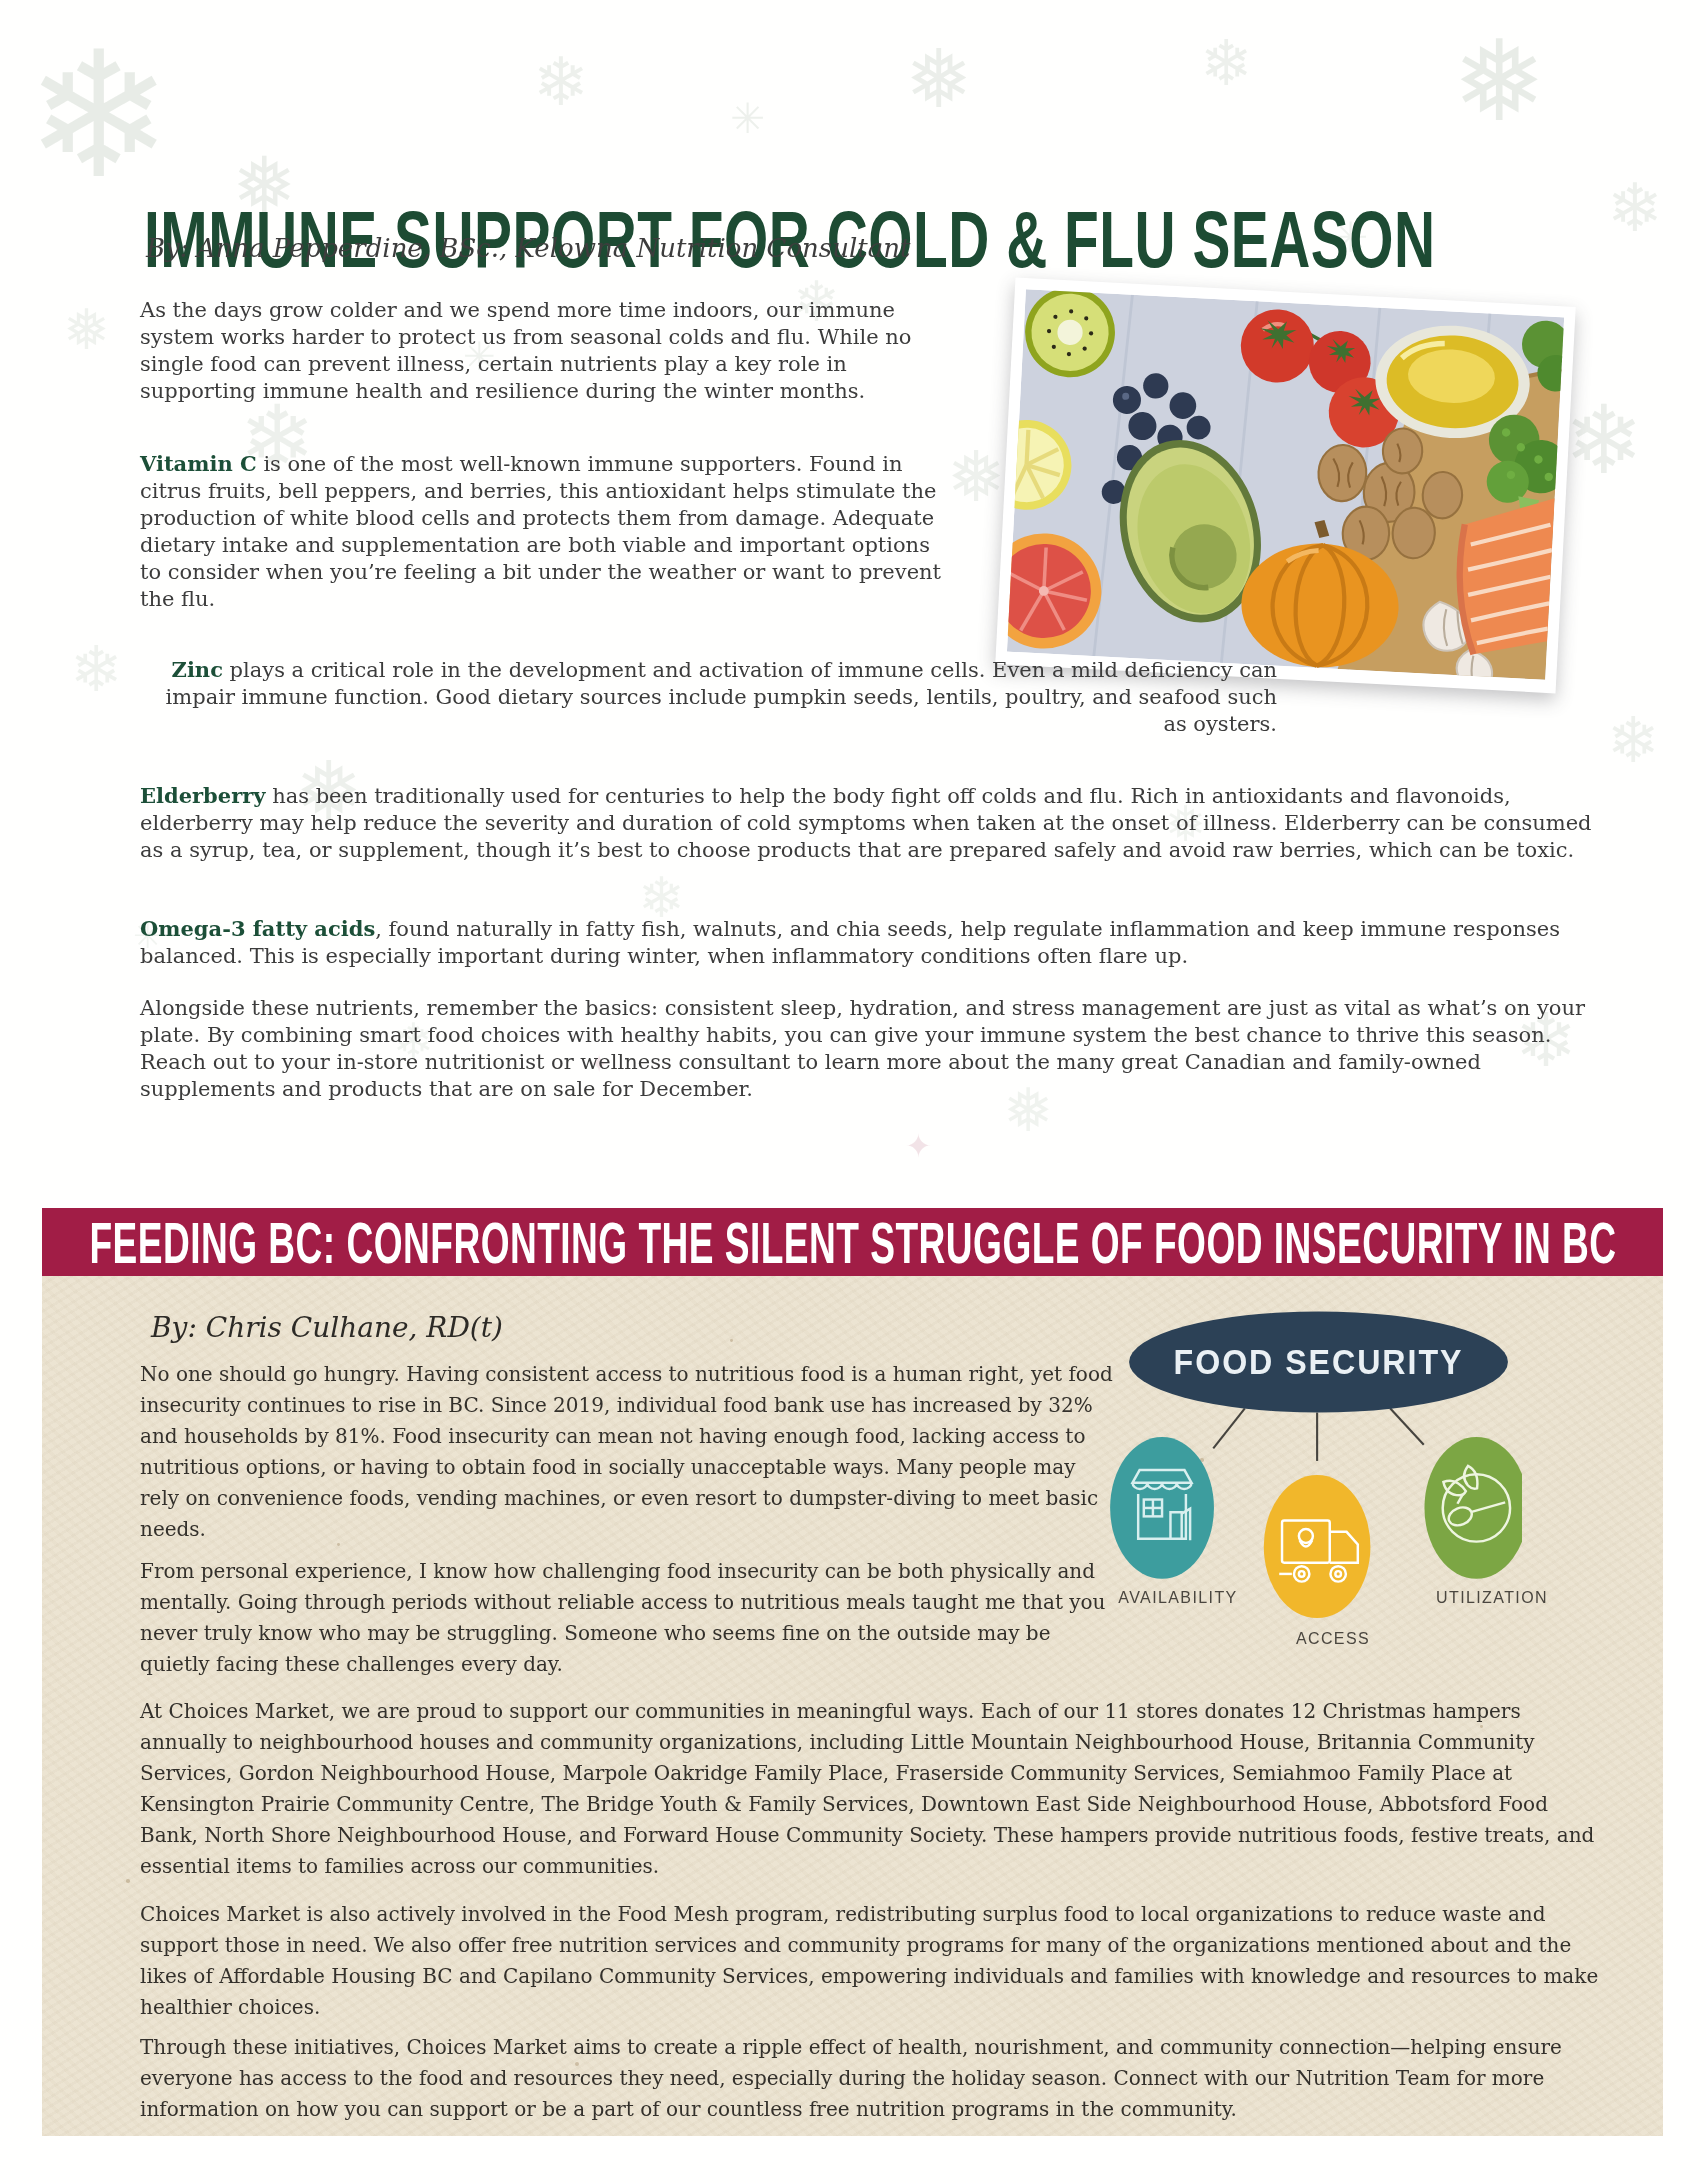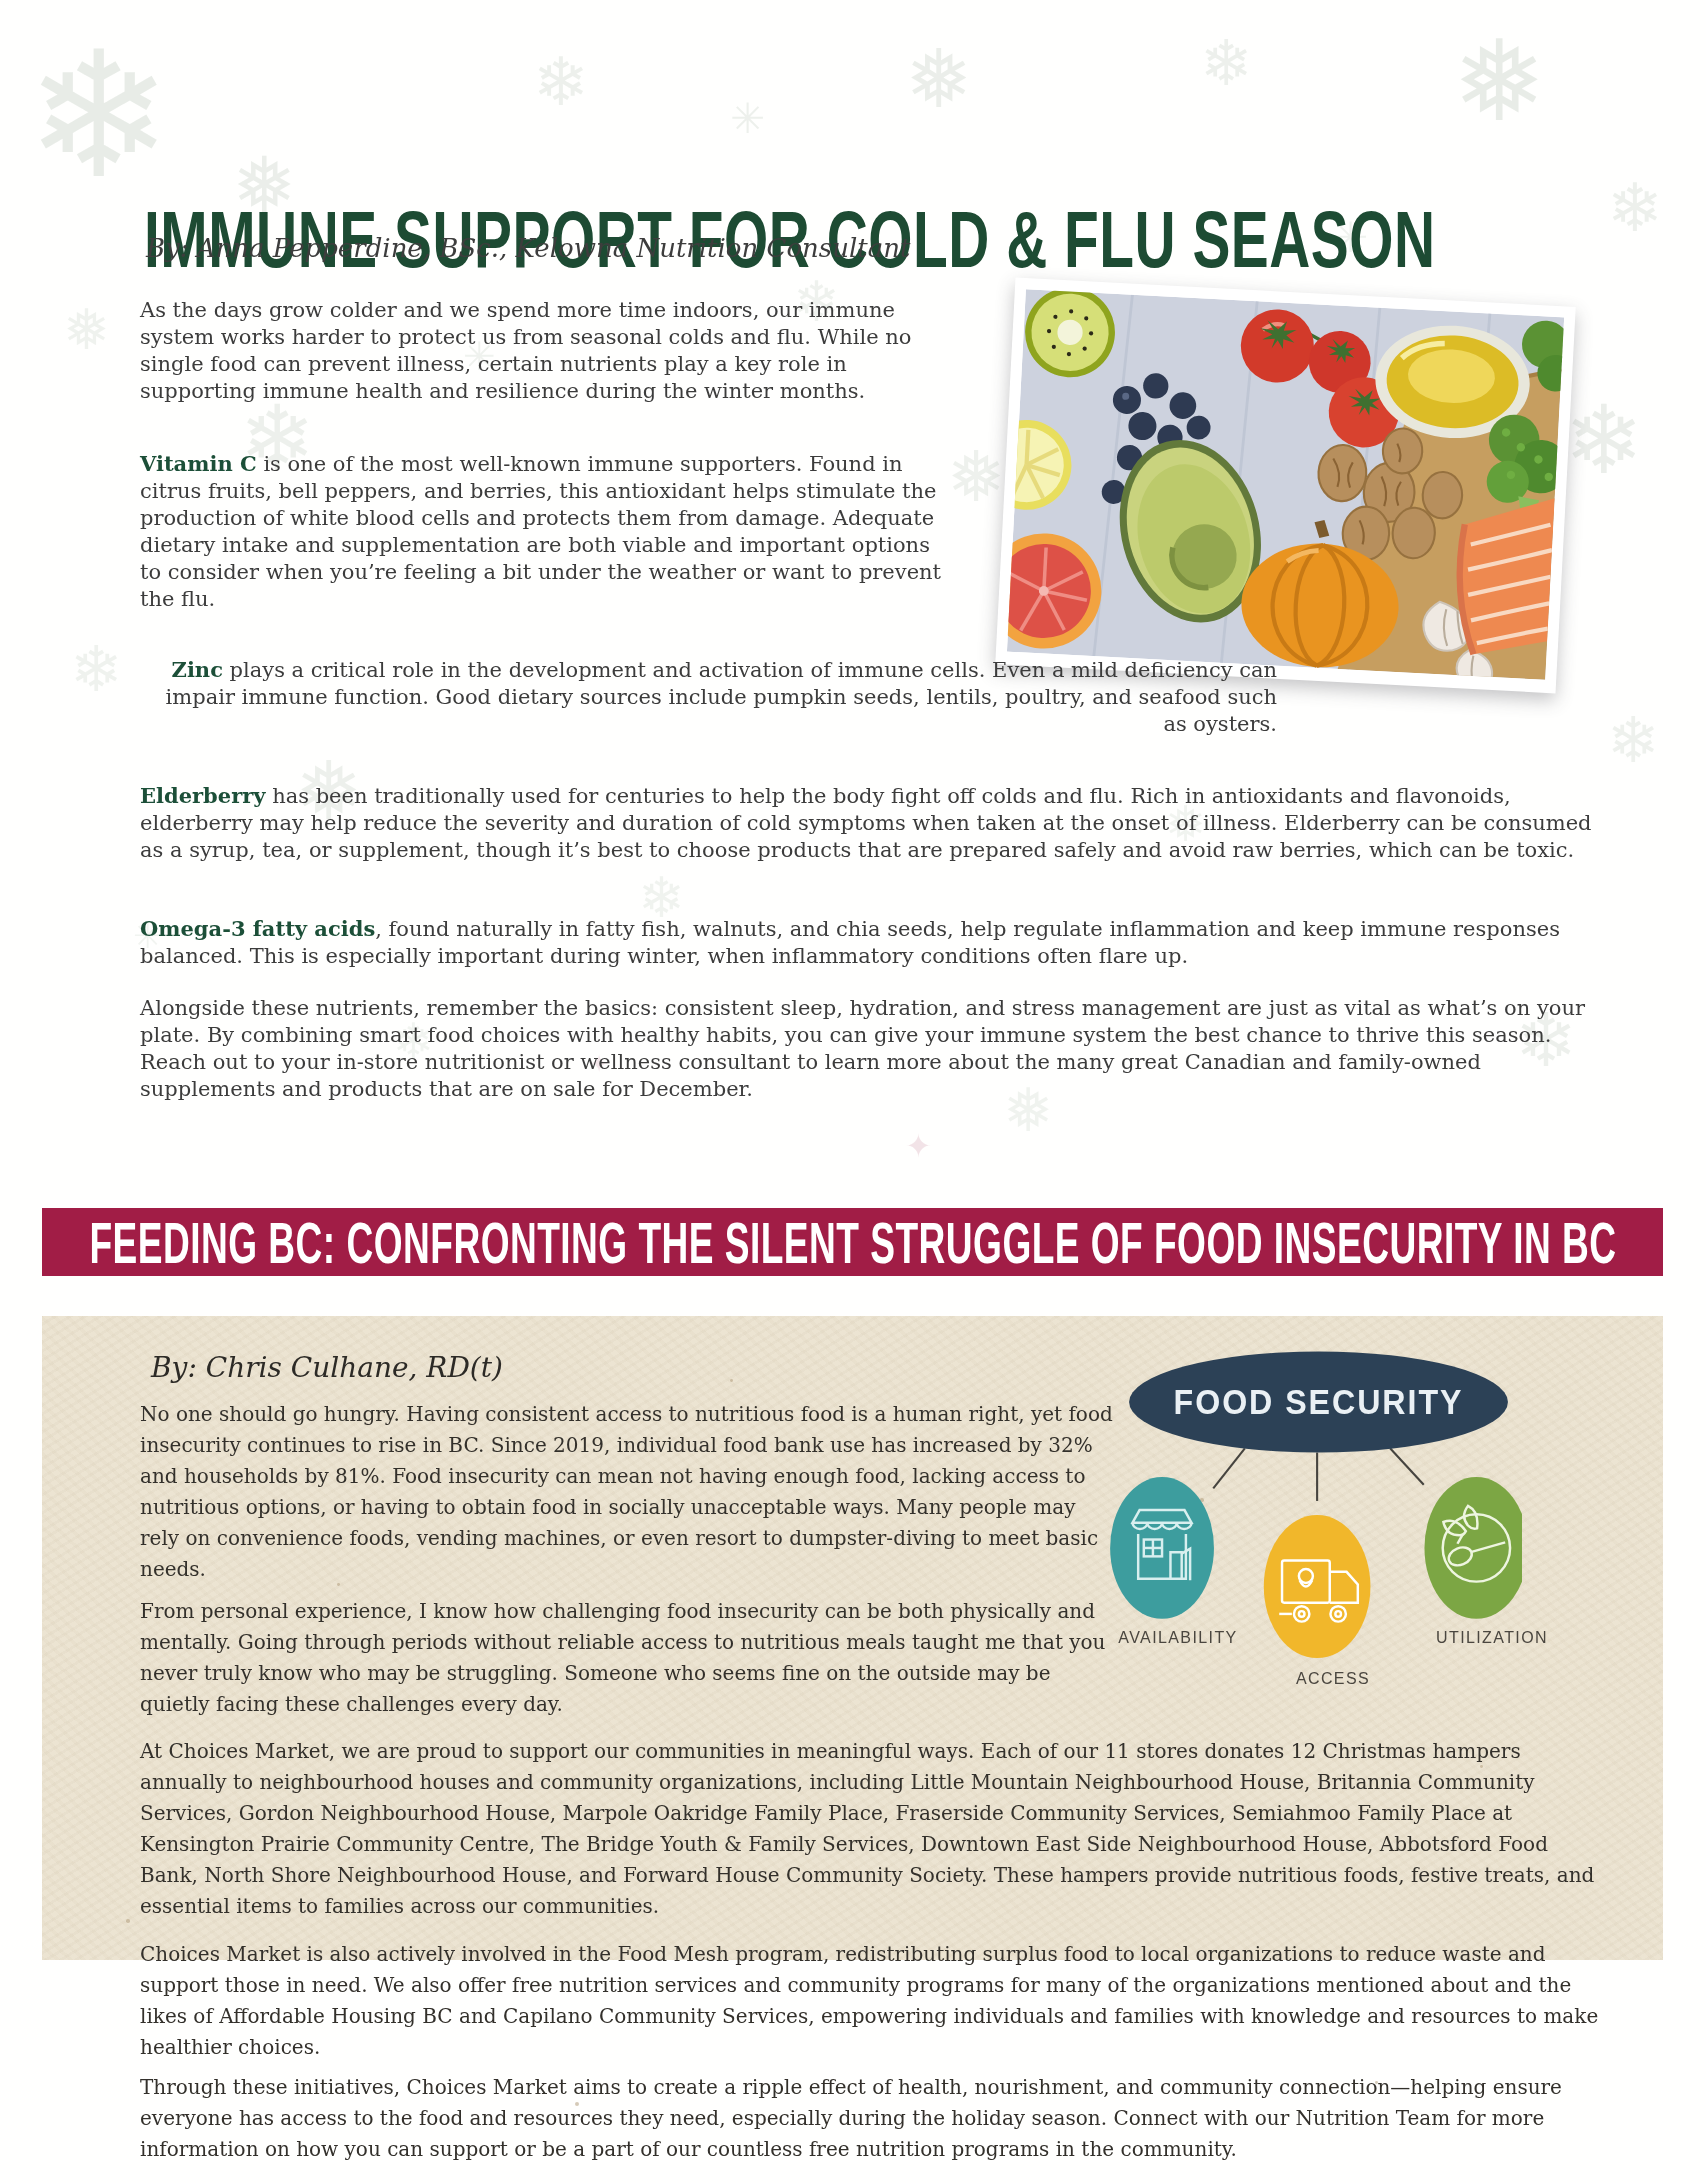--- a/index.html
+++ b/index.html
@@ -26,23 +26,23 @@
   .photo{position:absolute;left:1005px;top:292px;width:561px;height:387px;background:#ffffff;
          padding:11.2px;box-sizing:border-box;transform:rotate(3deg);
          box-shadow:0 7px 18px rgba(60,60,70,.3);}
   .photo svg{display:block;width:539px;height:363px;}
   
   .banner{position:absolute;left:42px;top:1208px;width:1621px;height:68px;background:#a11d46;
           display:flex;align-items:center;justify-content:center;}
   .banner-text{color:#ffffff;font-family:"Liberation Sans",sans-serif;font-weight:700;font-size:58px;
                white-space:nowrap;transform:scaleX(.64);letter-spacing:0.7px;}
   
-  .beige{position:absolute;left:42px;top:1276px;width:1621px;height:644px;background:#ece4d2;
+  .beige{position:absolute;left:42px;top:1276px;width:1621px;height:860px;background:#ece4d2;
          background-image:repeating-linear-gradient(43deg,rgba(176,156,118,.05) 0 3.5px,rgba(0,0,0,0) 3.5px 9px),
-                          repeating-linear-gradient(-31deg,rgba(130,108,74,.04) 0 2.8px,rgba(0,0,0,0) 2.8px 7.7px);margin-top:40px;}
+                          repeating-linear-gradient(-31deg,rgba(130,108,74,.04) 0 2.8px,rgba(0,0,0,0) 2.8px 7.7px);}
   .speck{position:absolute;border-radius:50%;background:#b39f7d;opacity:.55;}
   .byline2{position:absolute;left:109px;top:35px;font-style:italic;font-size:28px;color:#2c2a26;}
   .b-text{position:absolute;left:98px;top:83px;width:1466px;}
   .b-text p{margin:0;font-size:20px;line-height:31px;color:#33302b;}
   .w-narrow{width:975px;}
   #p-b2{margin-top:11.2px;}
   #p-b3{margin-top:15.4px;}
   #p-b4{margin-top:17px;}
   #p-b5{margin-top:9.8px;}
   

